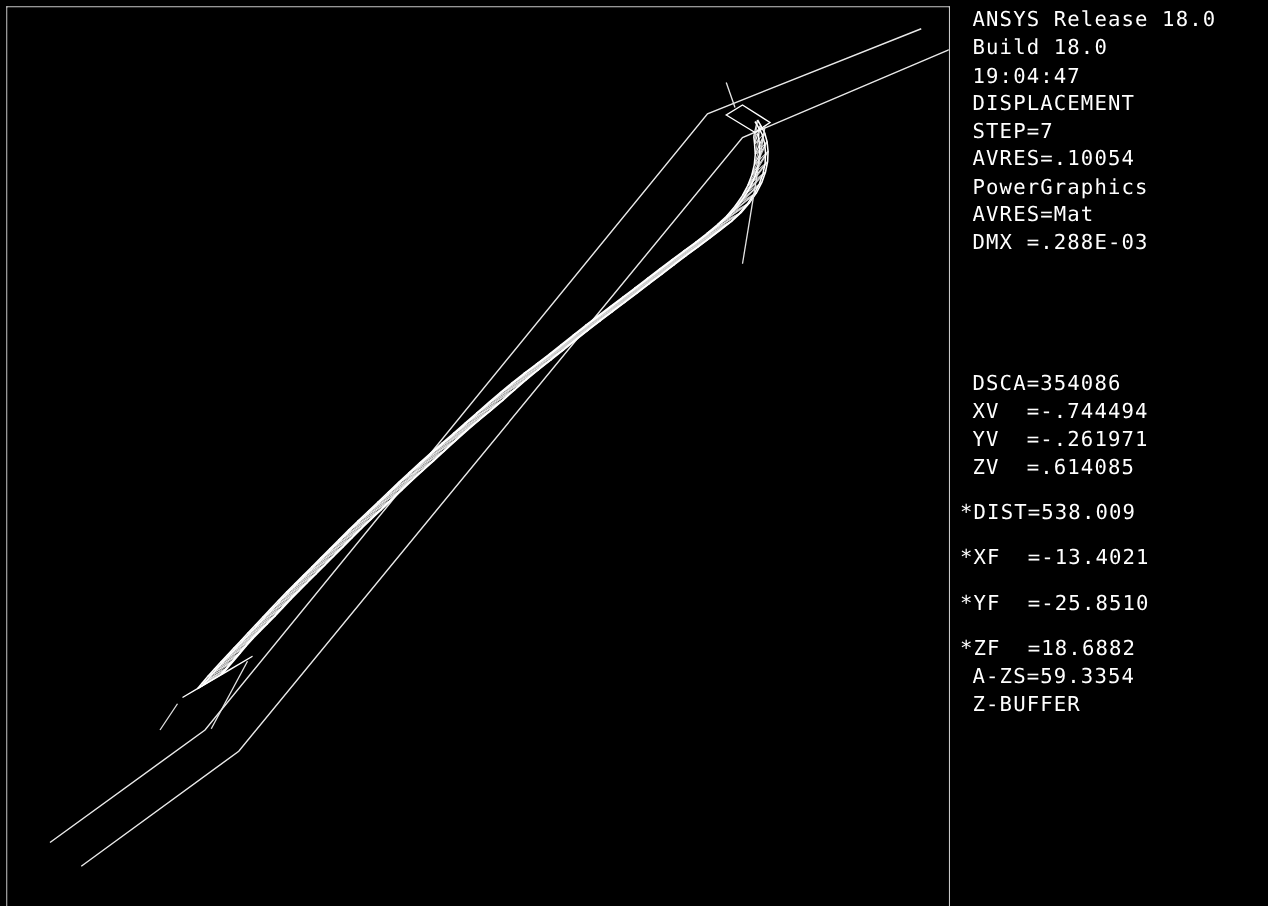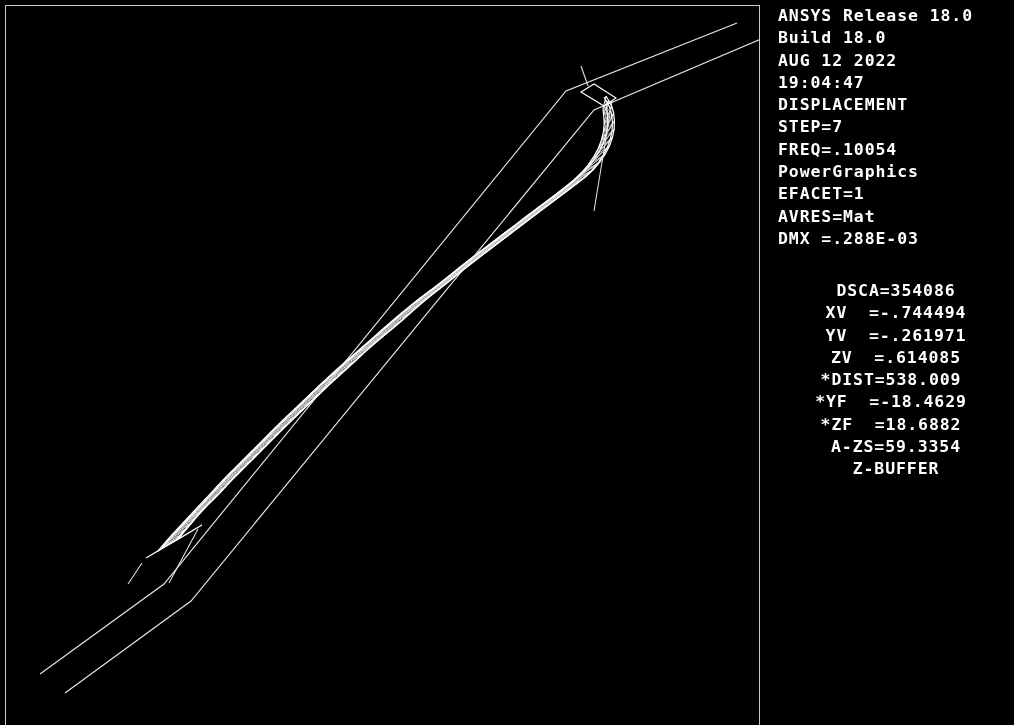--- a/index.html
+++ b/index.html
@@ -46,36 +46,36 @@
     left: 766px;
     top: 0px;
     width: 248px;
     height: 725px;
     background: #000000;
   }
   .legend-block {
     position: absolute;
     left: 0;
     width: 248px;
-    font-weight: bold;
   }
   #legend-top { top: 5px; }
-  #legend-bottom { top: 280px; text-align: center; }
+  #legend-bottom { top: 296px; }
   .legend-line {
     color: #ffffff;
     font-family: "DejaVu Sans Mono", "Liberation Mono", monospace;
     font-size: 16.5px;
     line-height: 22.3px;
     letter-spacing: 0.9px;
     white-space: pre;
     padding-left: 12px;
     height: 22.3px;
   }
   .legend-line.nudge {
     padding-left: 2px;
+    margin-top: 14px;
   }
 </style>
 </head>
 <body>
 
 <div id="app">
 
   <div id="viewport">
     <svg id="mesh-svg" width="770" height="760" viewBox="0 0 770 760" shape-rendering="geometricPrecision">
       <rect x="0" y="0" width="770" height="760" fill="#000000"></rect>
@@ -349,36 +349,35 @@
           <polyline points="588,86 581,66"></polyline>
           <polyline points="612,101 594,211"></polyline>
         </g>
     </svg>
   </div>
 
   <div id="legend">
     <div class="legend-block" id="legend-top">
         <div class="legend-line">ANSYS Release 18.0</div>
         <div class="legend-line">Build 18.0</div>
-        <div class="legend-line">AUG 12 2022</div>
         <div class="legend-line">19:04:47</div>
         <div class="legend-line">DISPLACEMENT</div>
         <div class="legend-line">STEP=7</div>
-        <div class="legend-line">FREQ=.10054</div>
+        <div class="legend-line">AVRES=.10054</div>
         <div class="legend-line">PowerGraphics</div>
-        <div class="legend-line">EFACET=1</div>
         <div class="legend-line">AVRES=Mat</div>
         <div class="legend-line">DMX =.288E-03</div>
       </div>
     <div class="legend-block" id="legend-bottom">
         <div class="legend-line">DSCA=354086</div>
         <div class="legend-line">XV  =-.744494</div>
         <div class="legend-line">YV  =-.261971</div>
         <div class="legend-line">ZV  =.614085</div>
         <div class="legend-line nudge">*DIST=538.009</div>
-        <div class="legend-line nudge">*YF  =-18.4629</div>
+        <div class="legend-line nudge">*XF  =-13.4021</div>
+        <div class="legend-line nudge">*YF  =-25.8510</div>
         <div class="legend-line nudge">*ZF  =18.6882</div>
         <div class="legend-line">A-ZS=59.3354</div>
         <div class="legend-line">Z-BUFFER</div>
       </div>
   </div>
 
 </div>
 
 </body></html>

